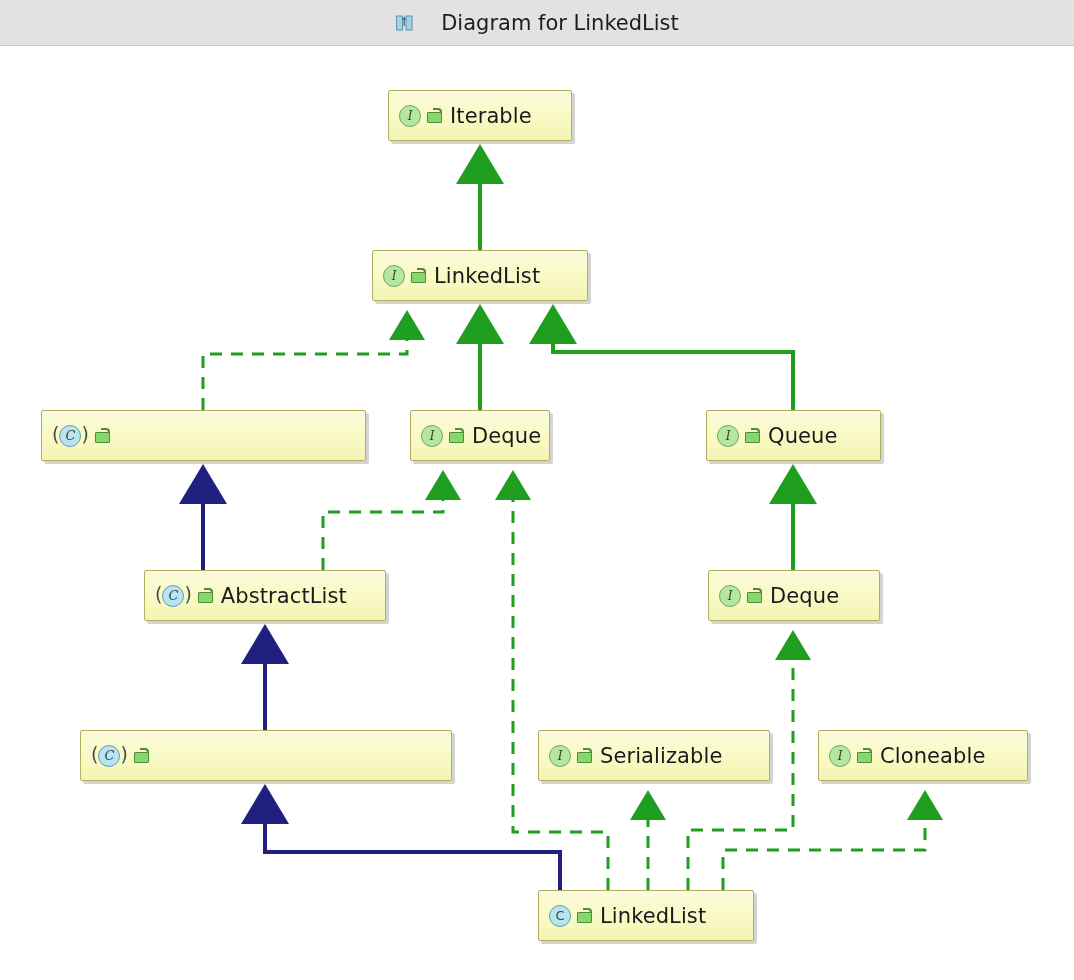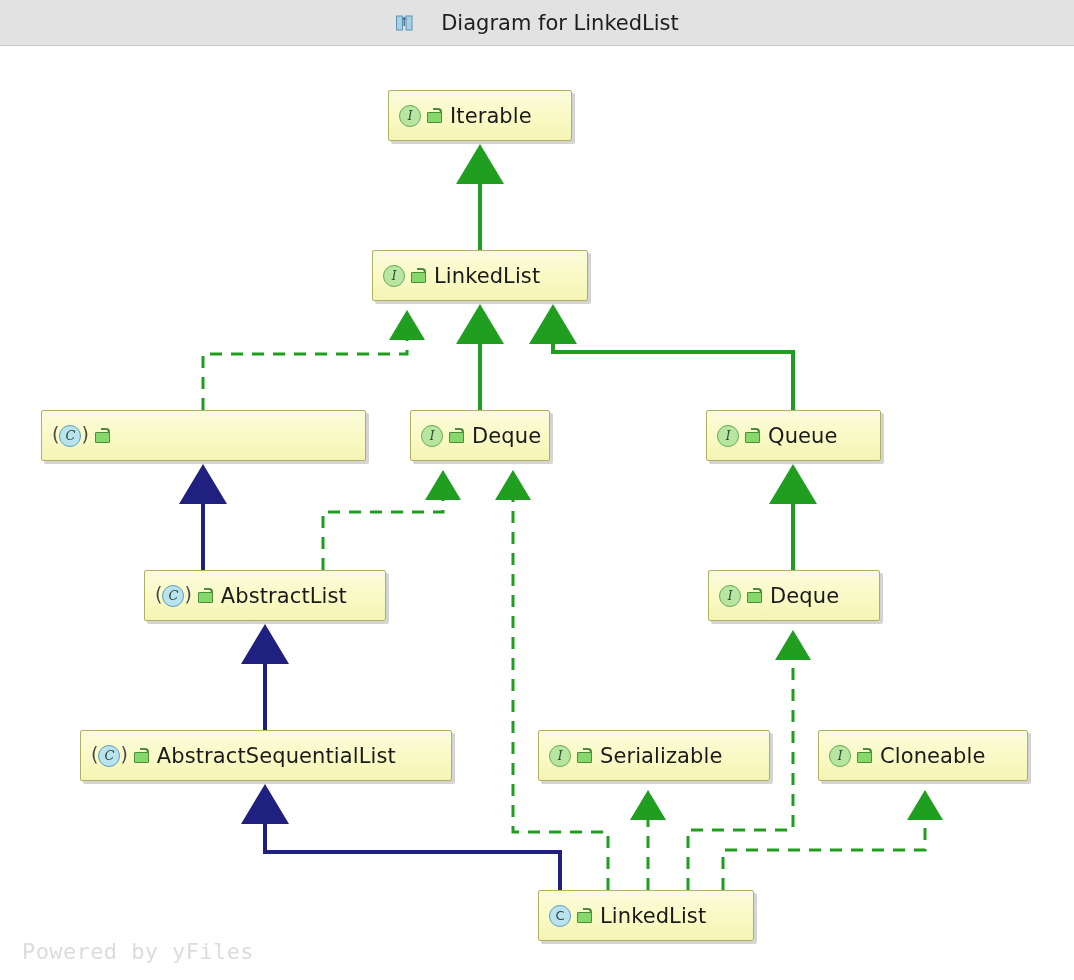--- a/index.html
+++ b/index.html
@@ -341,21 +341,20 @@
         <span class="abstract-wrap">
           <span class="paren">(</span>
             <span class="badge cls-abstract">C</span>
             <span class="paren">)</span>
         </span>
         <span class="lock">
             <span class="shackle"></span>
             <span class="body"></span>
           </span>
       </span>
-      <span class="label">AbstractSequentialList</span>
     </div>
 
     <div class="node" style="left:538px; top:684px; width:232px; height:51px;">
       <span class="glyphs">
         <span class="badge iface">I</span>
         <span class="lock">
             <span class="shackle"></span>
             <span class="body"></span>
           </span>
       </span>
@@ -377,16 +376,15 @@
       <span class="glyphs">
         <span class="badge cls">C</span>
         <span class="lock">
             <span class="shackle"></span>
             <span class="body"></span>
           </span>
       </span>
       <span class="label">LinkedList</span>
     </div>
 
-    <div class="watermark">Powered by yFiles</div>
 
   </div>
 </div>
 
 </body></html>

